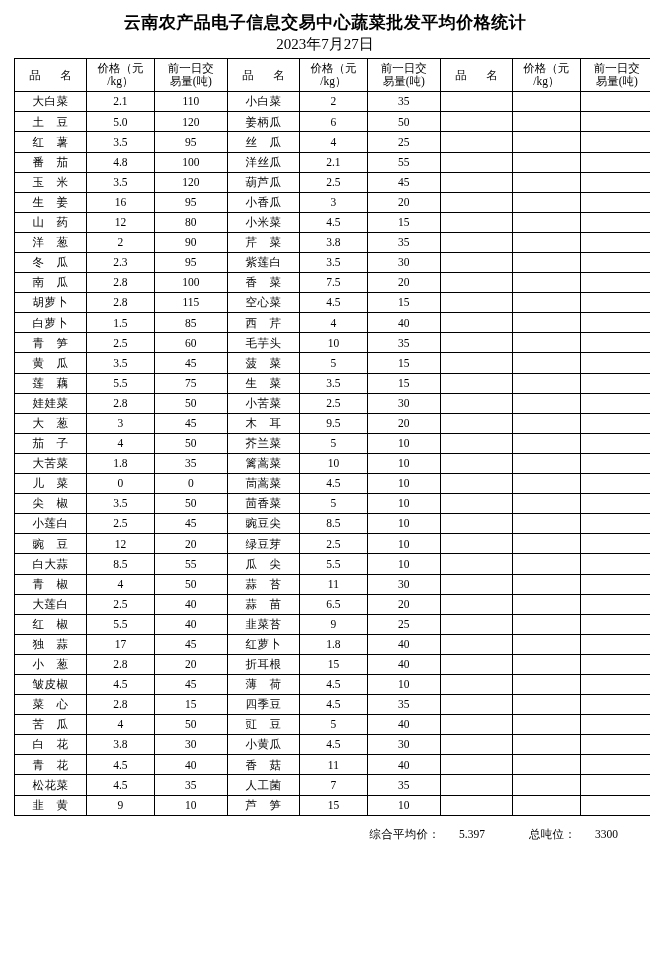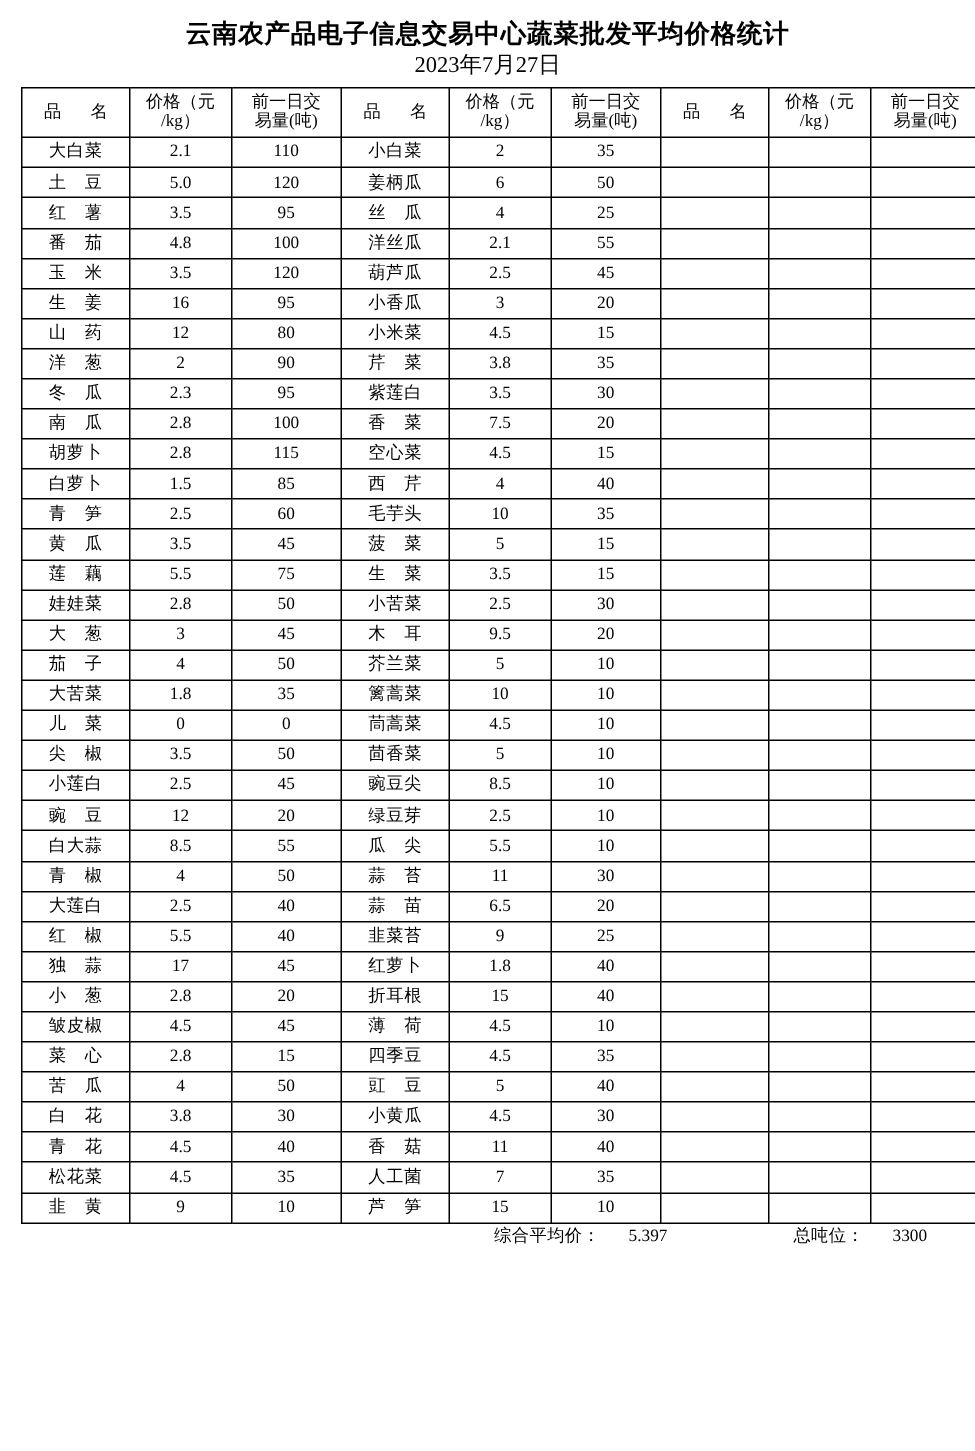--- a/index.html
+++ b/index.html
@@ -63,25 +63,25 @@
   .name-cell {
     font-size: 12.5px;
     letter-spacing: 0.5px;
   }
   
   col.c-name { width: 62px; }
   col.c-price { width: 58px; }
   col.c-vol { width: 63px; }
 
   .footer {
-    margin-top: 0;
+    margin-top: 11px;
     font-size: 11.5px;
     display: flex;
     justify-content: flex-end;
-    gap: 84px;
+    gap: 44px;
     padding-right: 18px;
   }
   .footer .item .lbl { letter-spacing: 0.3px; }
   .footer .item .val { margin-left: 16px; }
 </style>
 </head>
 <body>
 
 <div class="page">
 

